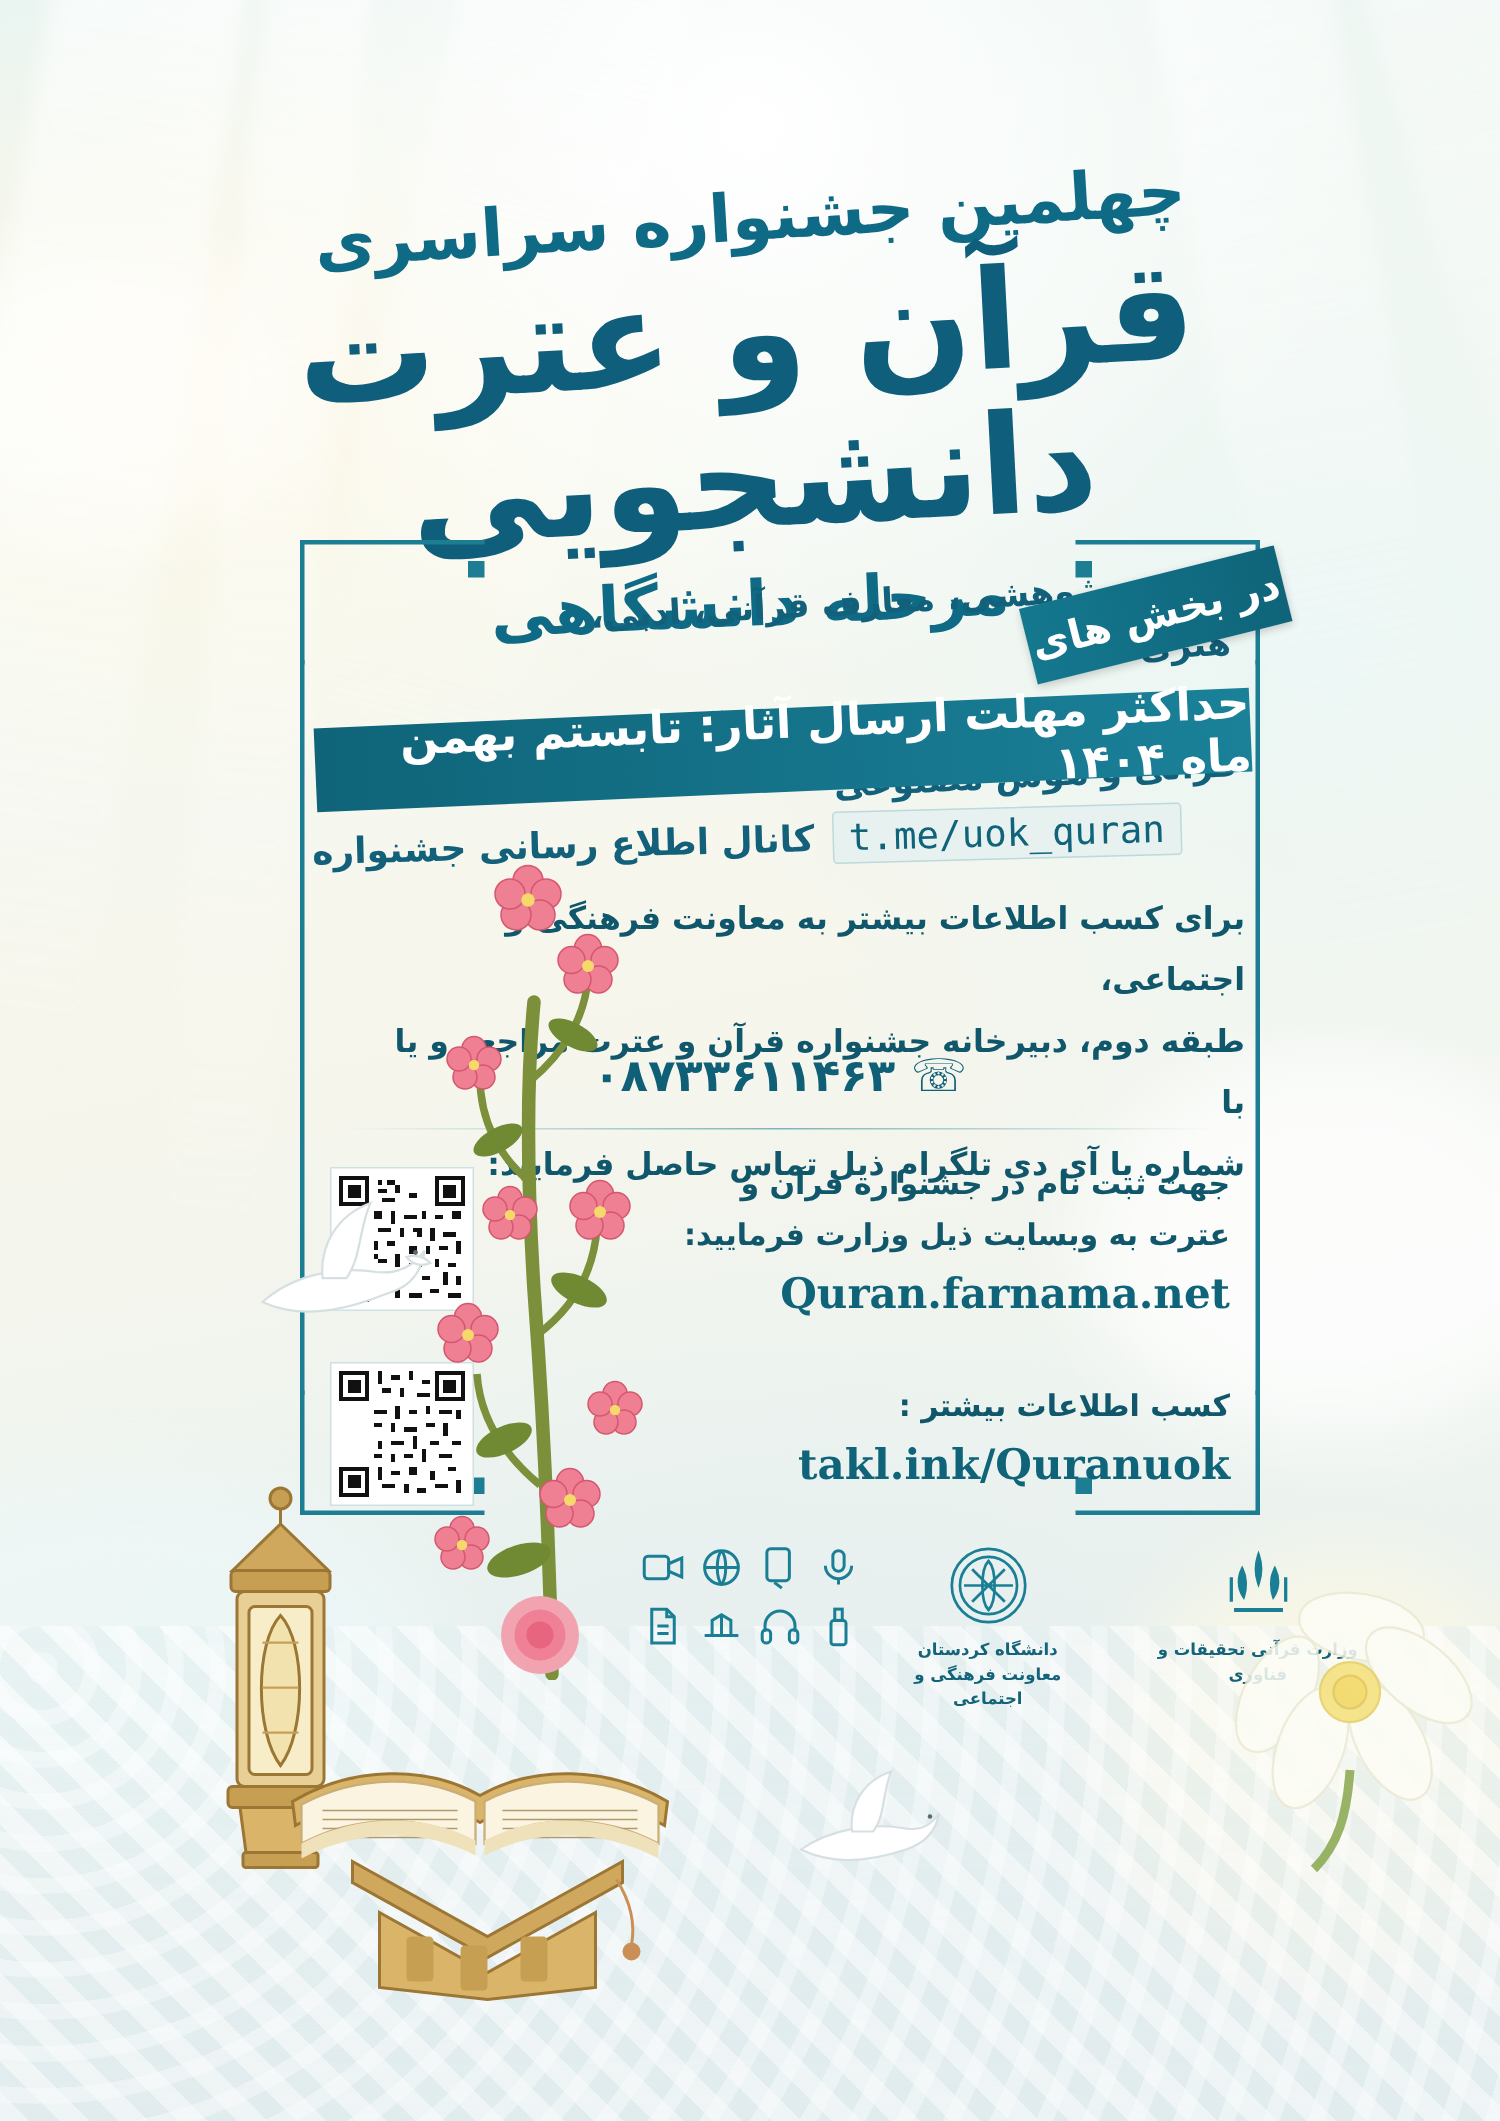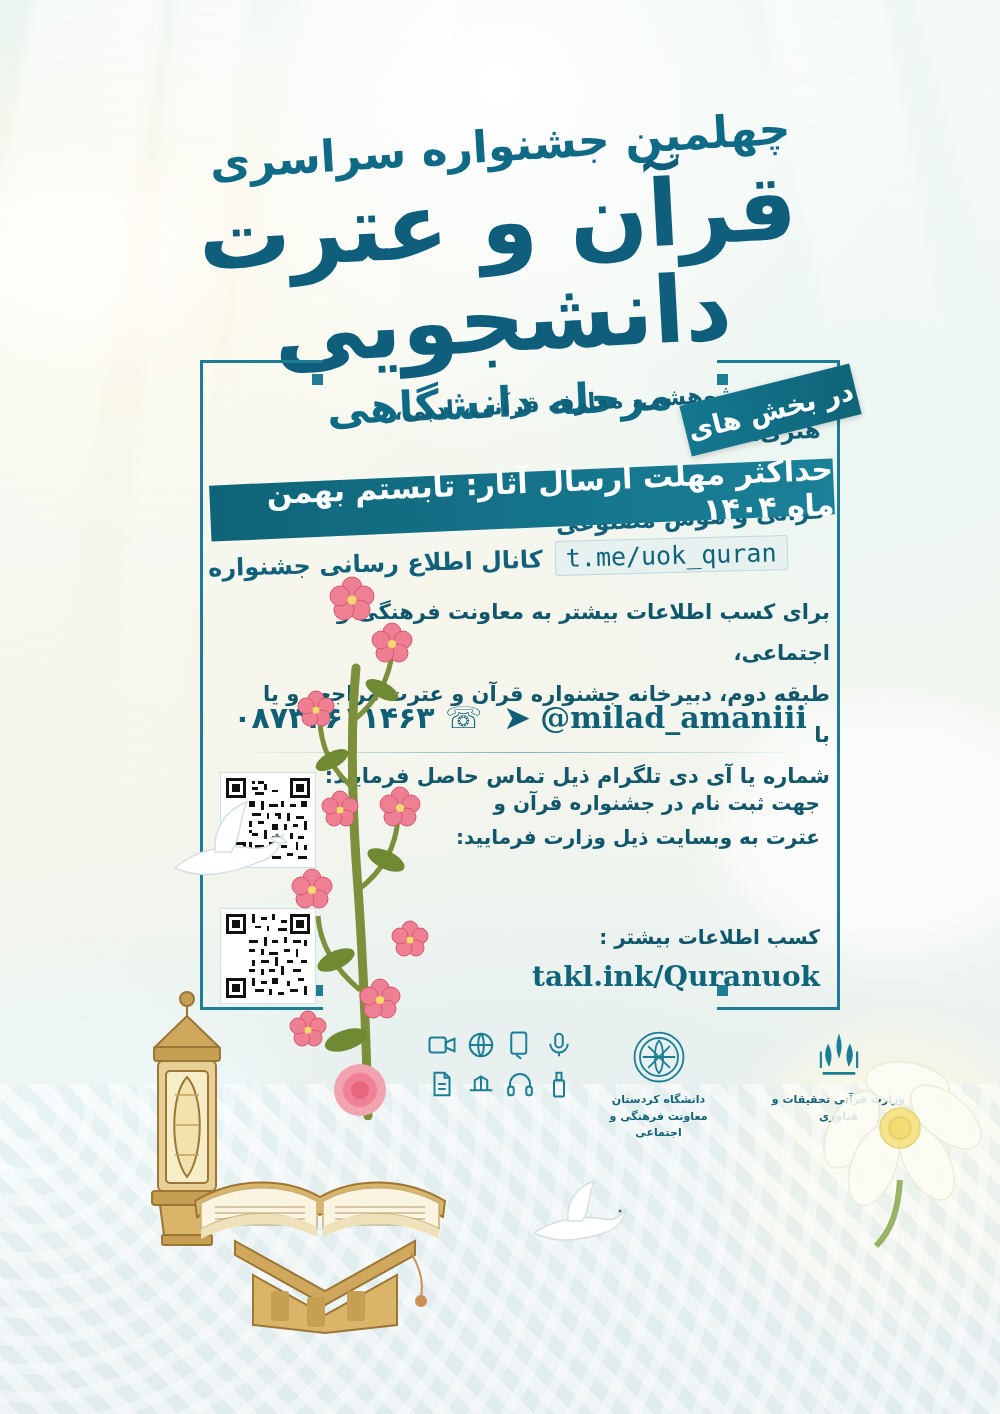--- a/index.html
+++ b/index.html
@@ -193,24 +193,20 @@
       <div class="para">
         <div>برای کسب اطلاعات بیشتر به معاونت فرهنگی و اجتماعی،</div>
         <div>طبقه دوم، دبیرخانه جشنواره قرآن و عترت مراجعه و یا با</div>
         <div>شماره یا آی دی تلگرام ذیل تماس حاصل فرمایید:</div>
       </div>
 
       <div class="contact">
         <span class="phone">
           <span>☏</span>
           <span>۰۸۷۳۳۶۱۱۴۶۳</span>
-        </span>
-        <span class="tg">
-          <span>➤</span>
-          <span>@milad_amaniii</span>
         </span>
       </div>
 
       <div class="divider"></div>
 
       <div class="qrblock qb1">
         <div class="qr">
           <svg viewBox="0 0 29 29" width="84" height="84" shape-rendering="crispEdges">
             <rect width="29" height="29" fill="#fff"></rect>
             <g fill="#111">
@@ -269,20 +265,21 @@
                 <rect x="21" y="26" width="2" height="1"></rect>
               <rect x="25" y="27" width="3" height="1"></rect>
               <rect x="8" y="18" width="1" height="1"></rect>
                 <rect x="18" y="13" width="1" height="1"></rect>
             </g>
           </svg>
         </div>
         <div class="qtext">
           <div class="line">جهت ثبت نام در جشنواره قرآن و</div>
           <div class="line">عترت به وبسایت ذیل وزارت فرمایید:</div>
+          <div class="url">Quran.farnama.net</div>
         </div>
       </div>
 
       <div class="qrblock qb2">
         <div class="qr">
           <svg viewBox="0 0 29 29" width="84" height="84" shape-rendering="crispEdges">
             <rect width="29" height="29" fill="#fff"></rect>
             <g fill="#111">
               <rect x="0" y="0" width="7" height="1"></rect>
                 <rect x="0" y="6" width="7" height="1"></rect>

